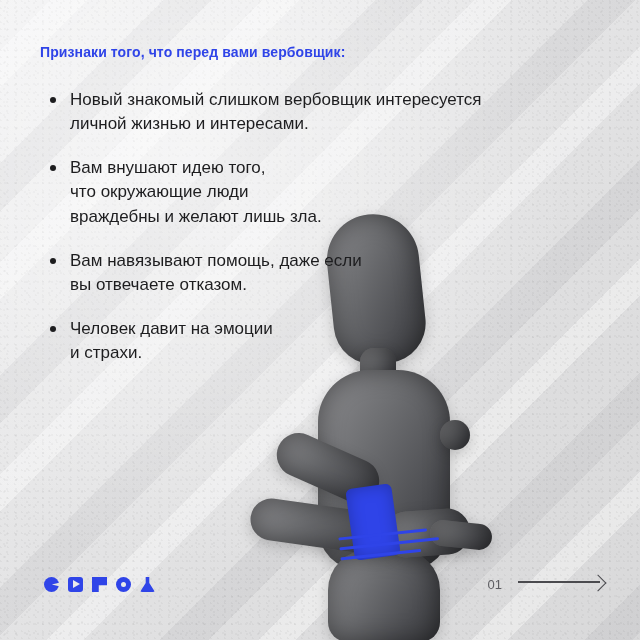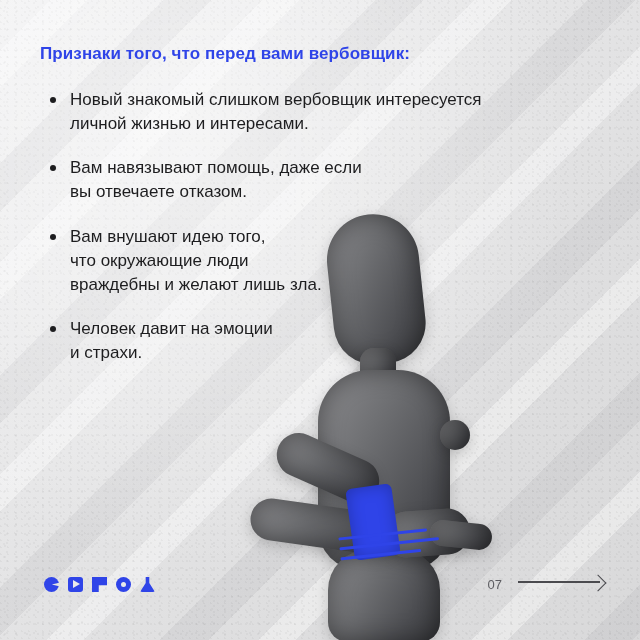--- a/index.html
+++ b/index.html
@@ -169,21 +169,21 @@
   .accent-lines span:nth-child(2) { top: 14px; width: 96%; }
   .accent-lines span:nth-child(3) { top: 24px; width: 78%; }
 
   
   .headline {
     position: absolute;
     left: 40px;
     top: 44px;
     width: 520px;
     color: #2f44e8;
-    font-size: 17px;
+    font-size: 14px;
     font-weight: bold;
     letter-spacing: 0.1px;
   }
   .bullets {
     position: absolute;
     left: 46px;
     top: 88px;
     width: 540px;
     margin: 0;
     padding: 0;
@@ -305,37 +305,37 @@
         <span></span>
         <span></span>
     </div>
   </div>
 
   <div class="headline">Признаки того, что перед вами вербовщик:</div>
 
   <ul class="bullets">
     <li>Новый знакомый слишком вербовщик интересуется
 личной жизнью и интересами.</li>
-    <li>Вам навязывают помощь, даже если
-вы отвечаете отказом.</li>
     <li>Вам внушают идею того,
 что окружающие люди
 враждебны и желают лишь зла.</li>
+    <li>Вам навязывают помощь, даже если
+вы отвечаете отказом.</li>
     <li>Человек давит на эмоции
 и страхи.</li>
   </ul>
 
   <div class="logo-row">
     <span class="glyph g-pac"></span>
     <span class="glyph g-play"></span>
     <span class="glyph g-flag"></span>
     <span class="glyph g-dot"></span>
     <span class="glyph g-person"></span>
   </div>
 
-  <div class="page-num">07</div>
+  <div class="page-num">01</div>
 
   <div class="arrow">
     <span class="shaft"></span>
     <span class="headv"></span>
   </div>
 
 </div>
 
 </body></html>

